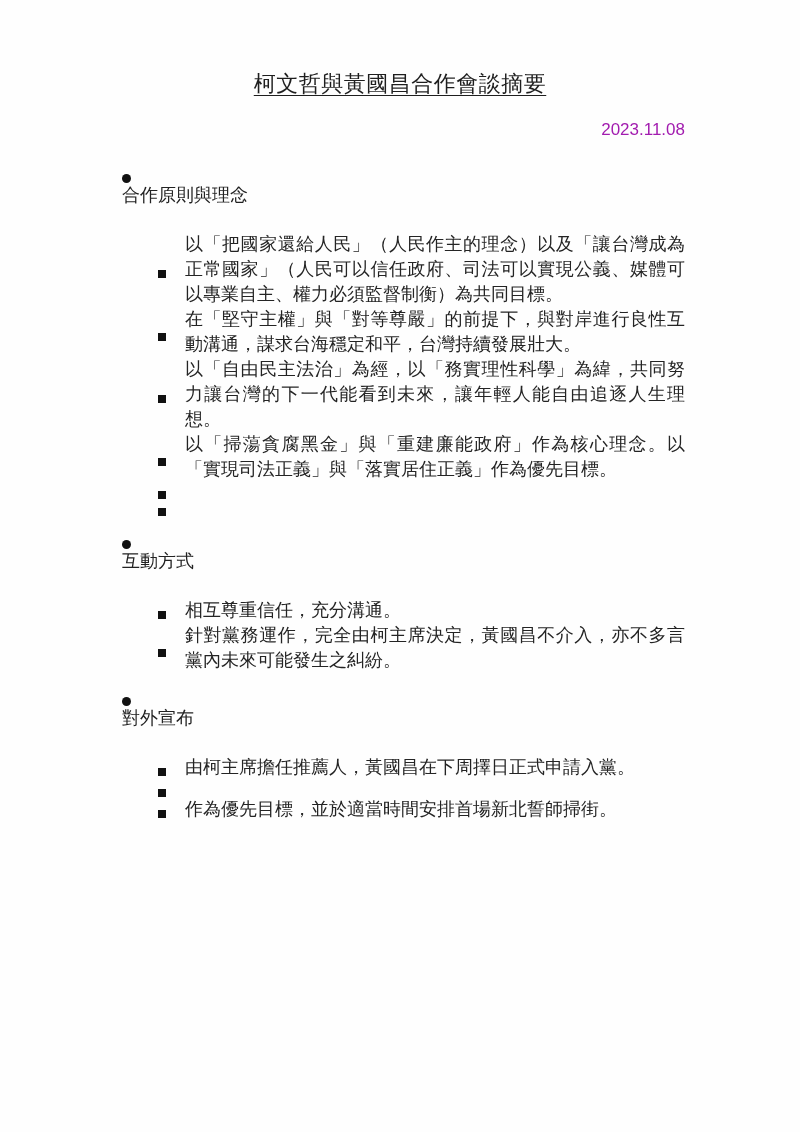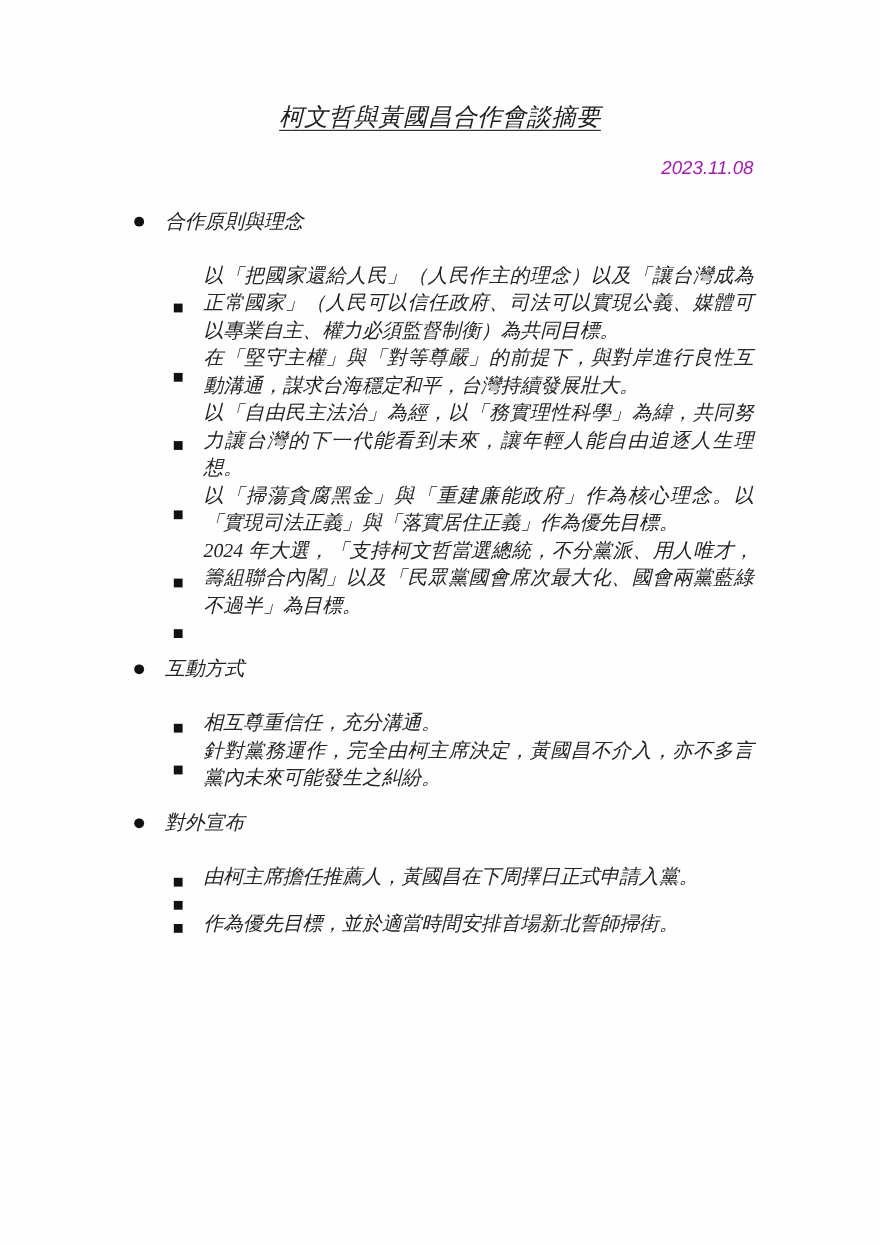--- a/index.html
+++ b/index.html
@@ -9,22 +9,21 @@
   }
   .page {
     position: relative;
     width: 800px;
     height: 1132px;
     background: #fefefe;
     overflow: hidden;
     font-family: "Liberation Serif", "DejaVu Serif", serif;
     color: #222222;
     box-sizing: border-box;
-    padding-top: 92px;
-    font-style: italic;
+    padding-top: 69px;
   }
   .doc-title {
     text-align: center;
     font-size: 22px;
     line-height: 30px;
     letter-spacing: 0.5px;
     text-decoration: underline;
     text-decoration-thickness: 1px;
     text-underline-offset: 4px;
     color: #1e1e1e;
@@ -46,20 +45,21 @@
     margin-top: 0;
   }
   .sections > .section:first-child { margin-top: 24px; }
   .sections > .section + .section { margin-top: 16px; }
   .section-heading {
     display: flex;
     align-items: flex-start;
     line-height: 25px;
     font-size: 18px;
     margin-bottom: 24px;
+    flex-direction: column;
   }
   .circle-bullet {
     flex: 0 0 auto;
     width: 9px;
     height: 9px;
     margin-top: 8px;
     margin-right: 19px;
     border-radius: 50%;
     background: #111111;
   }
@@ -117,21 +117,20 @@
     <span class="item-text">以「自由民主法治」為經，以「務實理性科學」為緯，共同努力讓台灣的下一代能看到未來，讓年輕人能自由追逐人生理想。</span>
   </li>
 
   <li class="list-item">
     <span class="square-bullet"></span>
     <span class="item-text">以「掃蕩貪腐黑金」與「重建廉能政府」作為核心理念。以「實現司法正義」與「落實居住正義」作為優先目標。</span>
   </li>
 
   <li class="list-item">
     <span class="square-bullet"></span>
-    <span class="item-text">2024 年大選，「支持柯文哲當選總統，不分黨派、用人唯才，籌組聯合內閣」以及「民眾黨國會席次最大化、國會兩黨藍綠不過半」為目標。</span>
   </li>
 
   <li class="list-item">
     <span class="square-bullet"></span>
   </li>
 </ul>
   </div>
 
   <div class="section">
     <div class="section-heading">

